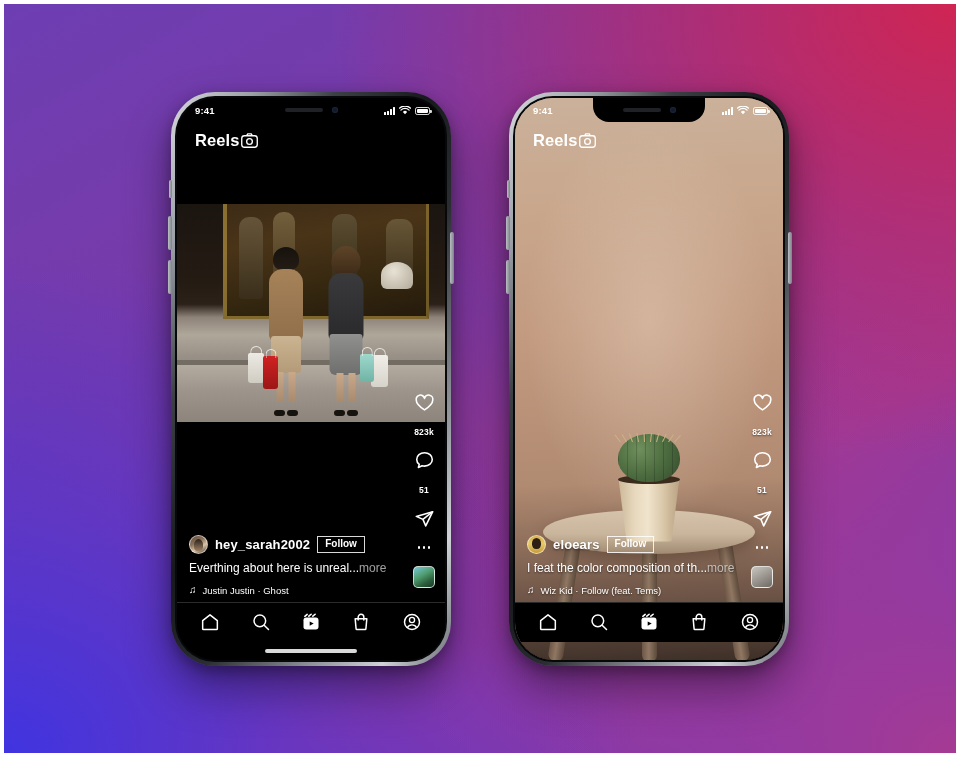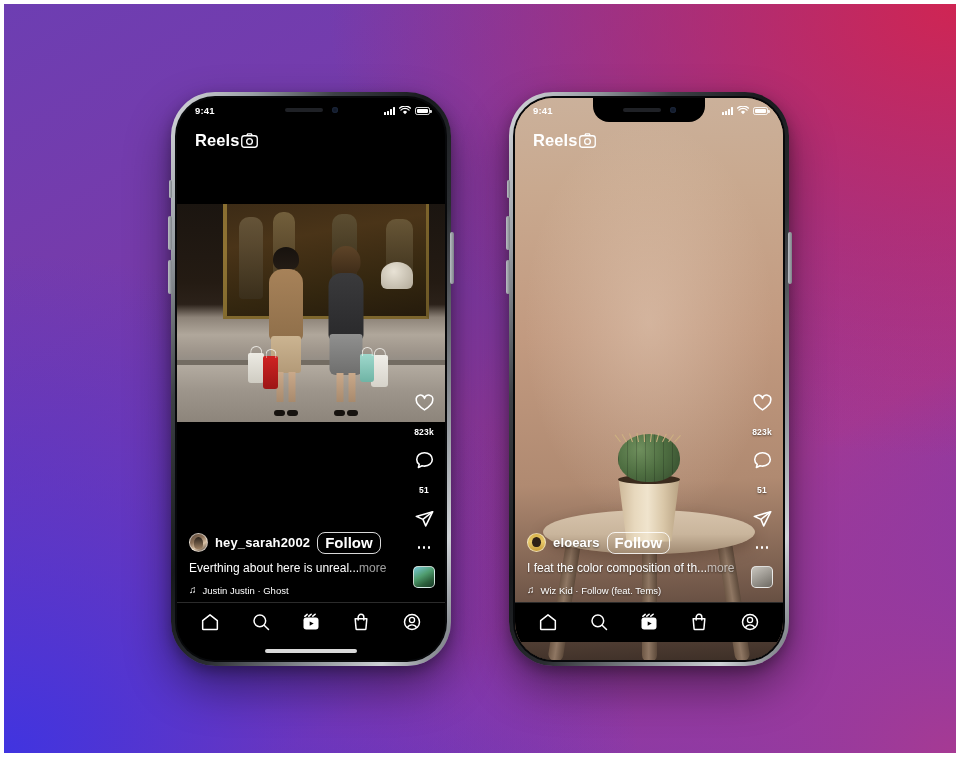--- a/index.html
+++ b/index.html
@@ -192,23 +192,23 @@
     border:1px solid rgba(255,255,255,.55); position:relative; }
   .av1 { background: linear-gradient(150deg,#5c4a3c 0%,#8d7259 38%,#d9c2a6 64%,#4a3a2d 100%); }
   .av1::after { content:""; position:absolute; left:22%; top:18%; width:56%; height:70%;
     border-radius:50% 50% 40% 40%; background: linear-gradient(180deg,#2b231c,#9c7f62); }
   .av2 { background: linear-gradient(180deg,#d8b24a 0%,#e8c96b 45%,#c79b38 100%); }
   .av2::after { content:""; position:absolute; left:24%; top:14%; width:52%; height:62%;
     border-radius:50% 50% 44% 44%; background:#2d1f16; }
   .username { font-size: 13px; font-weight: bold; letter-spacing:.15px;
     text-shadow: 0 1px 2px rgba(0,0,0,.5); }
   .follow-btn {
-    font-size: 15px; font-weight: bold; color:#fff;
+    font-size: 10px; font-weight: bold; color:#fff;
     border: 1px solid rgba(255,255,255,.85);
-    border-radius: 8px; padding: 2.5px 7px; line-height: 1;
+    border-radius: 0; padding: 2.5px 7px; line-height: 1;
     background: transparent;
   }
   .cap-text { font-size: 12px; line-height: 1.3; margin-bottom: 8px;
     text-shadow: 0 1px 2px rgba(0,0,0,.5); white-space:nowrap; overflow:hidden; }
   .cap-text .more { color: rgba(255,255,255,.62); }
   .cap-audio { display:flex; align-items:center; gap:6px; font-size: 9.5px;
     text-shadow: 0 1px 2px rgba(0,0,0,.5); }
   .note { font-size: 10px; line-height:1; }
 
   

